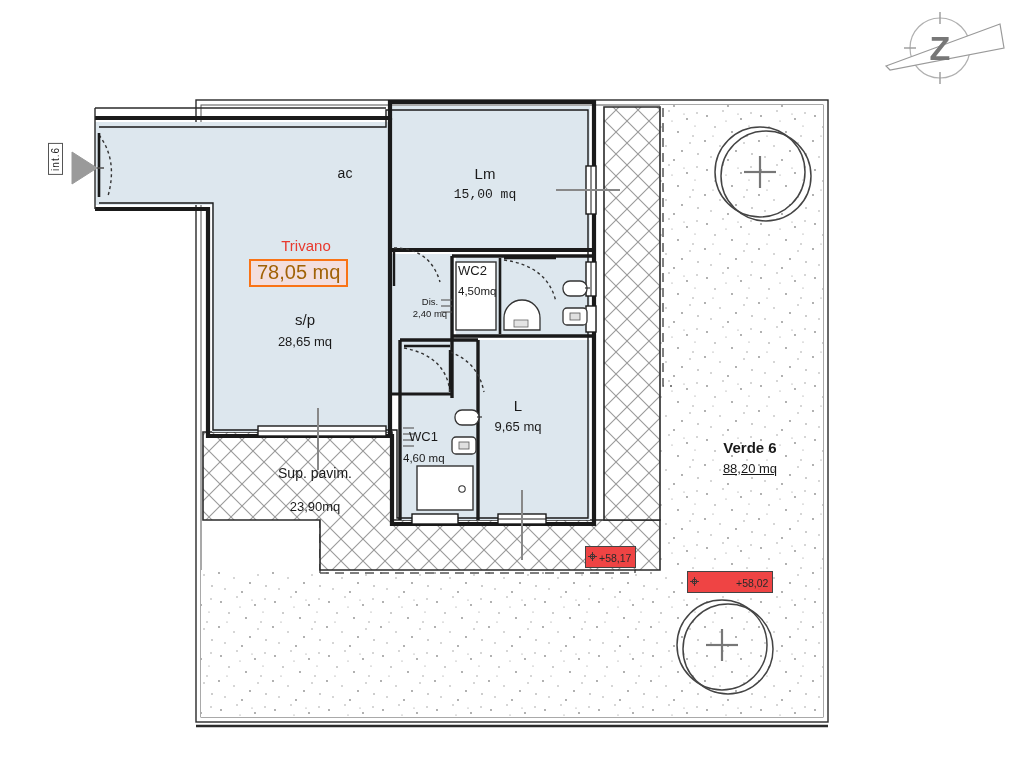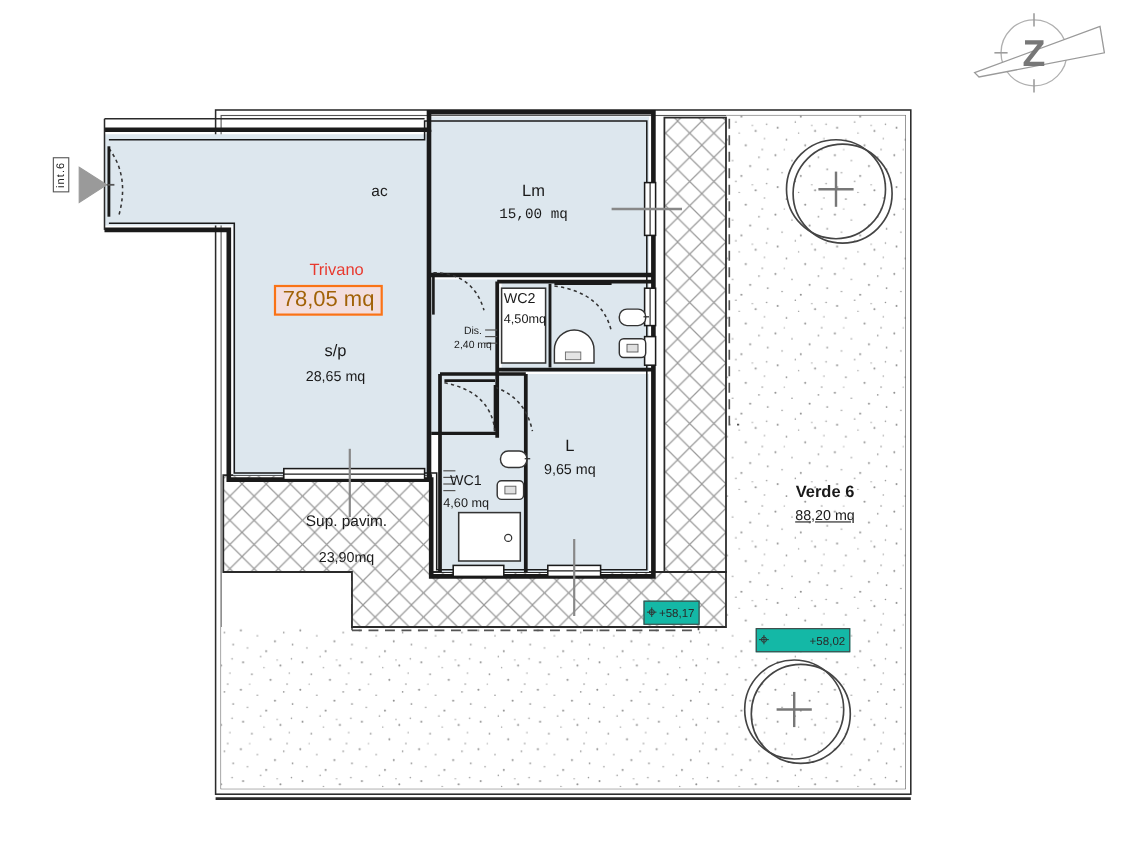--- a/index.html
+++ b/index.html
@@ -76,21 +76,21 @@
     letter-spacing: 1px;
     writing-mode: vertical-rl;
     text-orientation: mixed;
     transform: rotate(180deg);
     padding: 3px 1px;
     text-align: center;
   }
   .elev-badge {
     position: absolute;
     border: 1px solid #444;
-    background: #14b8a6;
+    background: #ef4444;
     padding: 1px 4px 1px 13px;
     line-height: 1.1;
   }
   .elev-badge .mark {
     position: absolute;
     left: 2px;
     top: 50%;
     width: 9px;
     height: 9px;
     margin-top: -4.5px;

